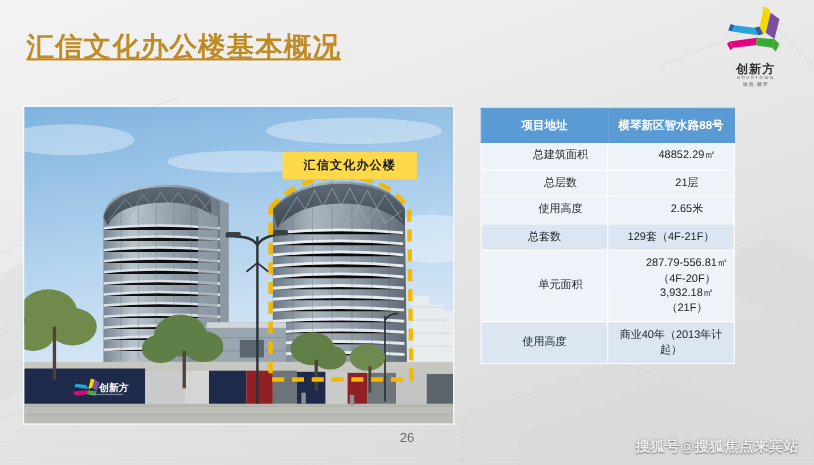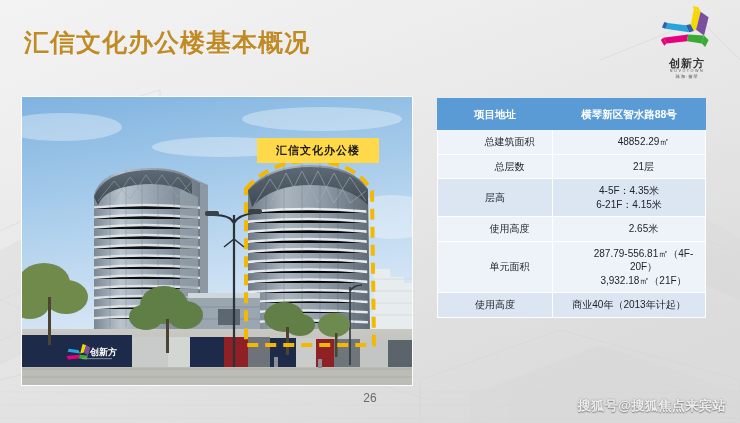--- a/index.html
+++ b/index.html
@@ -27,20 +27,21 @@
   
   .title {
     position: absolute;
     left: 24px; top: 26px;
     font-size: 25px;
     letter-spacing: 1px;
     color: #c08a25;
     font-weight: 600;
     white-space: nowrap;
     text-shadow: 0 1px 0 rgba(255,255,255,0.6);
+    text-decoration: underline;
   }
 
   
   .logo-wrap {
     position: absolute;
     right: 10px; top: 6px;
     width: 86px; height: 80px;
     text-align: center;
   }
   .logo-mark { width: 58px; height: 50px; margin: 0 auto; display:block; }
@@ -76,21 +77,21 @@
     font-weight: 600;
     padding: 5px 19px;
     letter-spacing: 1px;
     white-space: nowrap;
   }
 
   
   .info-table {
     position: absolute;
     left: 437px; top: 98px;
-    width: 269px;
+    width: 231px;
     border-collapse: collapse;
     table-layout: fixed;
   }
   .info-table td {
     text-align: center;
     vertical-align: middle;
     font-size: 10px;
     color: #20252b;
     padding: 5px 2px;
     line-height: 1.35;
@@ -417,28 +418,27 @@
         <td>横琴新区智水路88号</td>
       </tr>
       <tr class="even">
         <td class="col-label">总建筑面积</td>
         <td>48852.29㎡</td>
       </tr>
       <tr class="even">
         <td class="col-label">总层数</td>
         <td>21层</td>
       </tr>
-      <tr class="odd">
-        <td class="col-label">层高</td>
-        <td>4-5F：4.35米
-6-21F：4.15米</td>
-      </tr>
       <tr class="even">
         <td class="col-label">使用高度</td>
         <td>2.65米</td>
+      </tr>
+      <tr class="odd">
+        <td class="col-label">总套数</td>
+        <td>129套（4F-21F）</td>
       </tr>
       <tr class="even">
         <td class="col-label">单元面积</td>
         <td>287.79-556.81㎡（4F-20F）
 3,932.18㎡（21F）</td>
       </tr>
       <tr class="odd">
         <td class="col-label">使用高度</td>
         <td>商业40年（2013年计起）</td>
       </tr>

